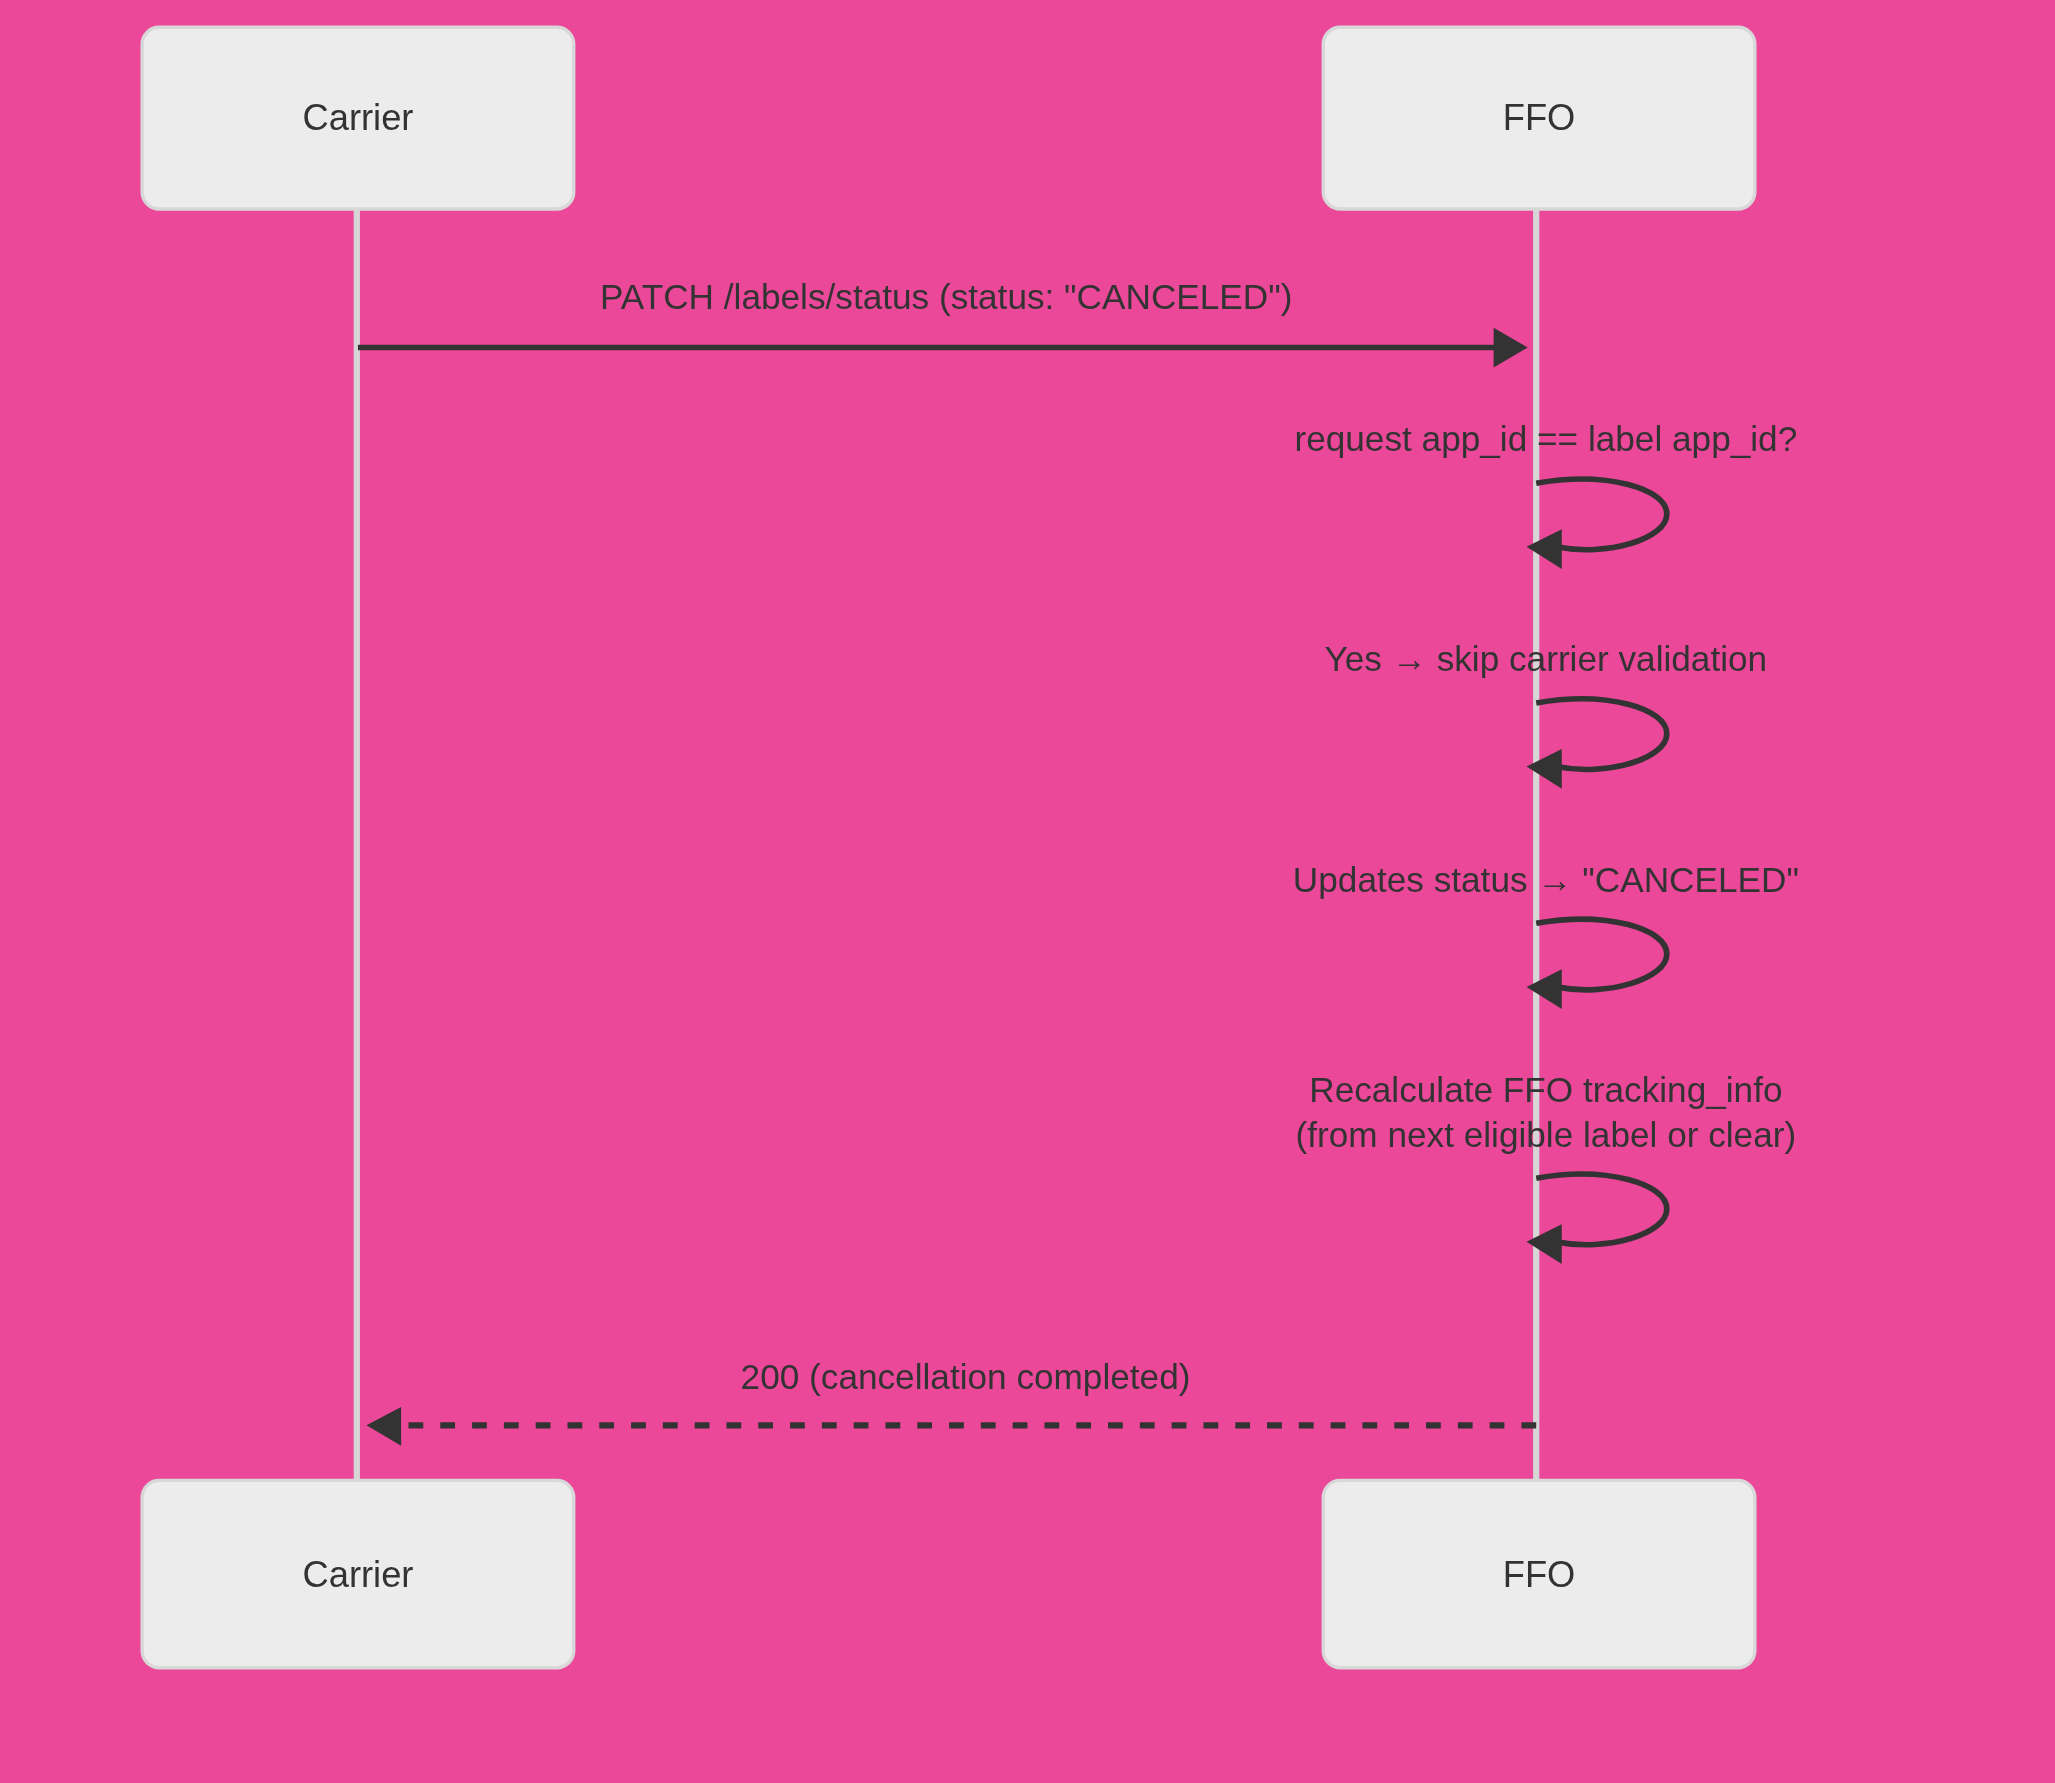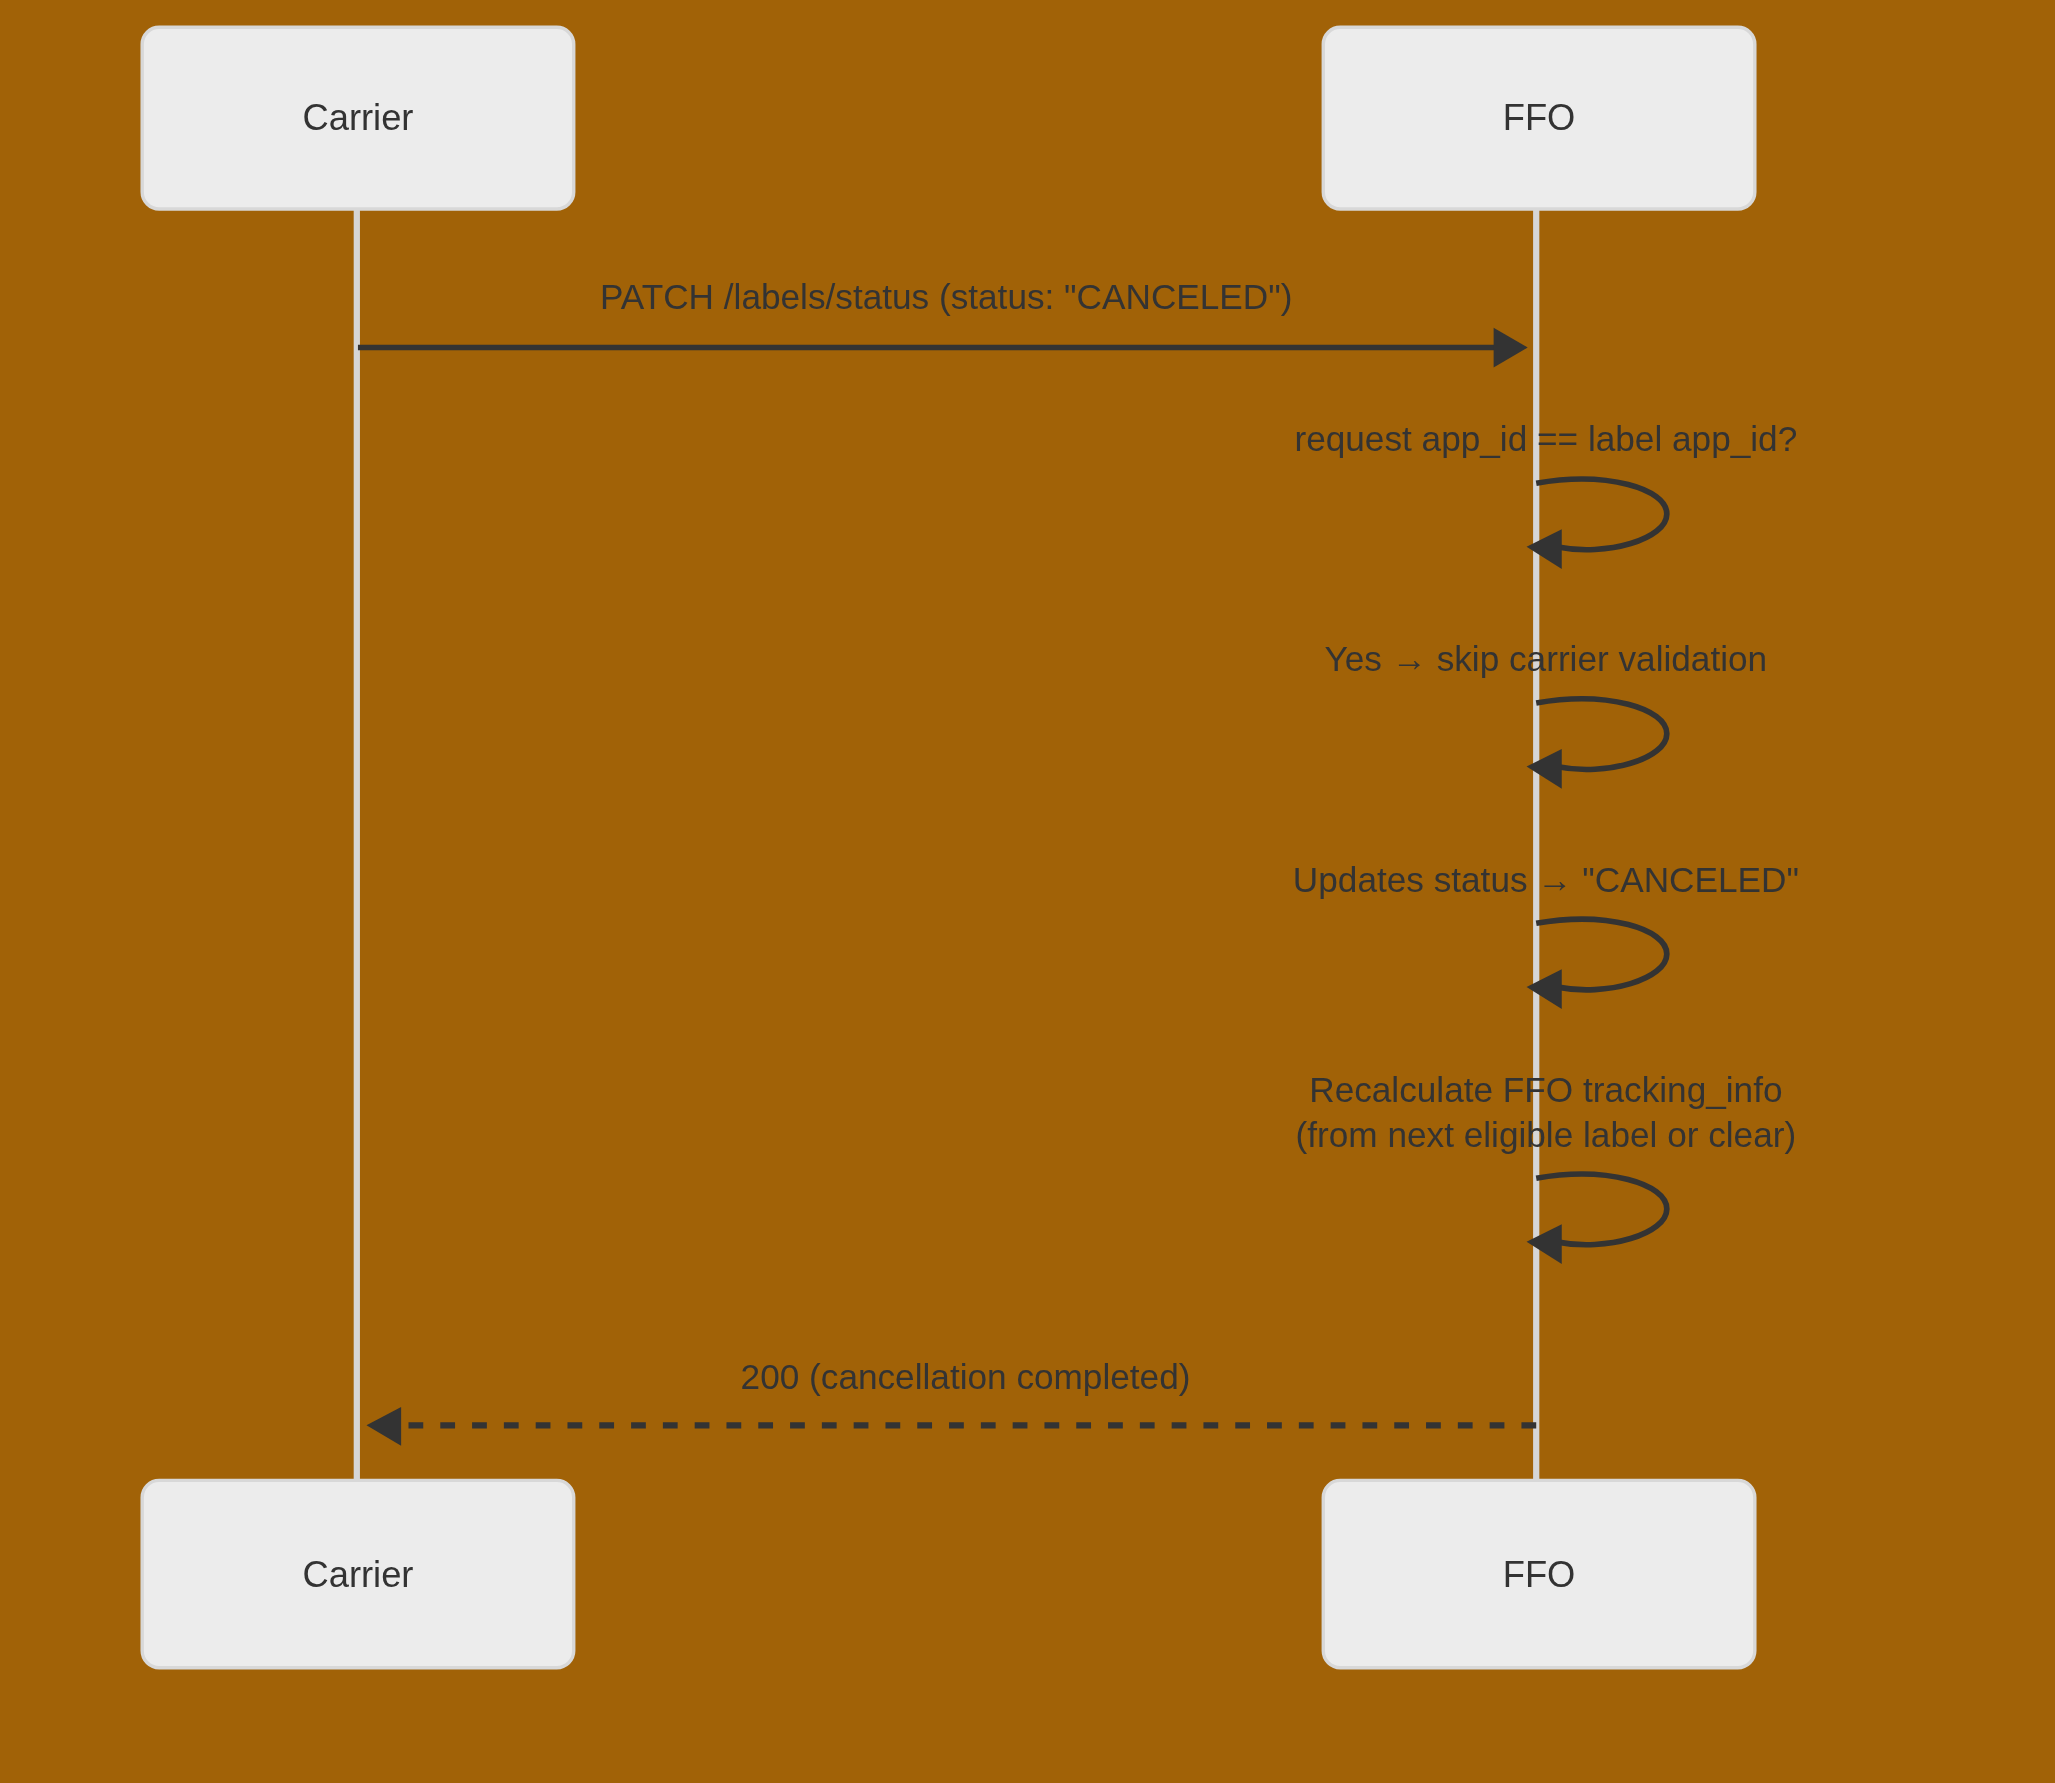--- a/index.html
+++ b/index.html
@@ -11,21 +11,21 @@
   body {
     width: 2056px;
     height: 1783px;
     font-family: "Liberation Sans", sans-serif;
     overflow: hidden;
   }
   #diagram-root {
     position: relative;
     width: 2056px;
     height: 1783px;
-    background: #a16207;
+    background: #ec4899;
   }
   svg.seq {
     display: block;
     width: 2056px;
     height: 1783px;
   }
   .actor-box {
     fill: #ECECEC;
     stroke: #D8D8D8;
     stroke-width: 6;

